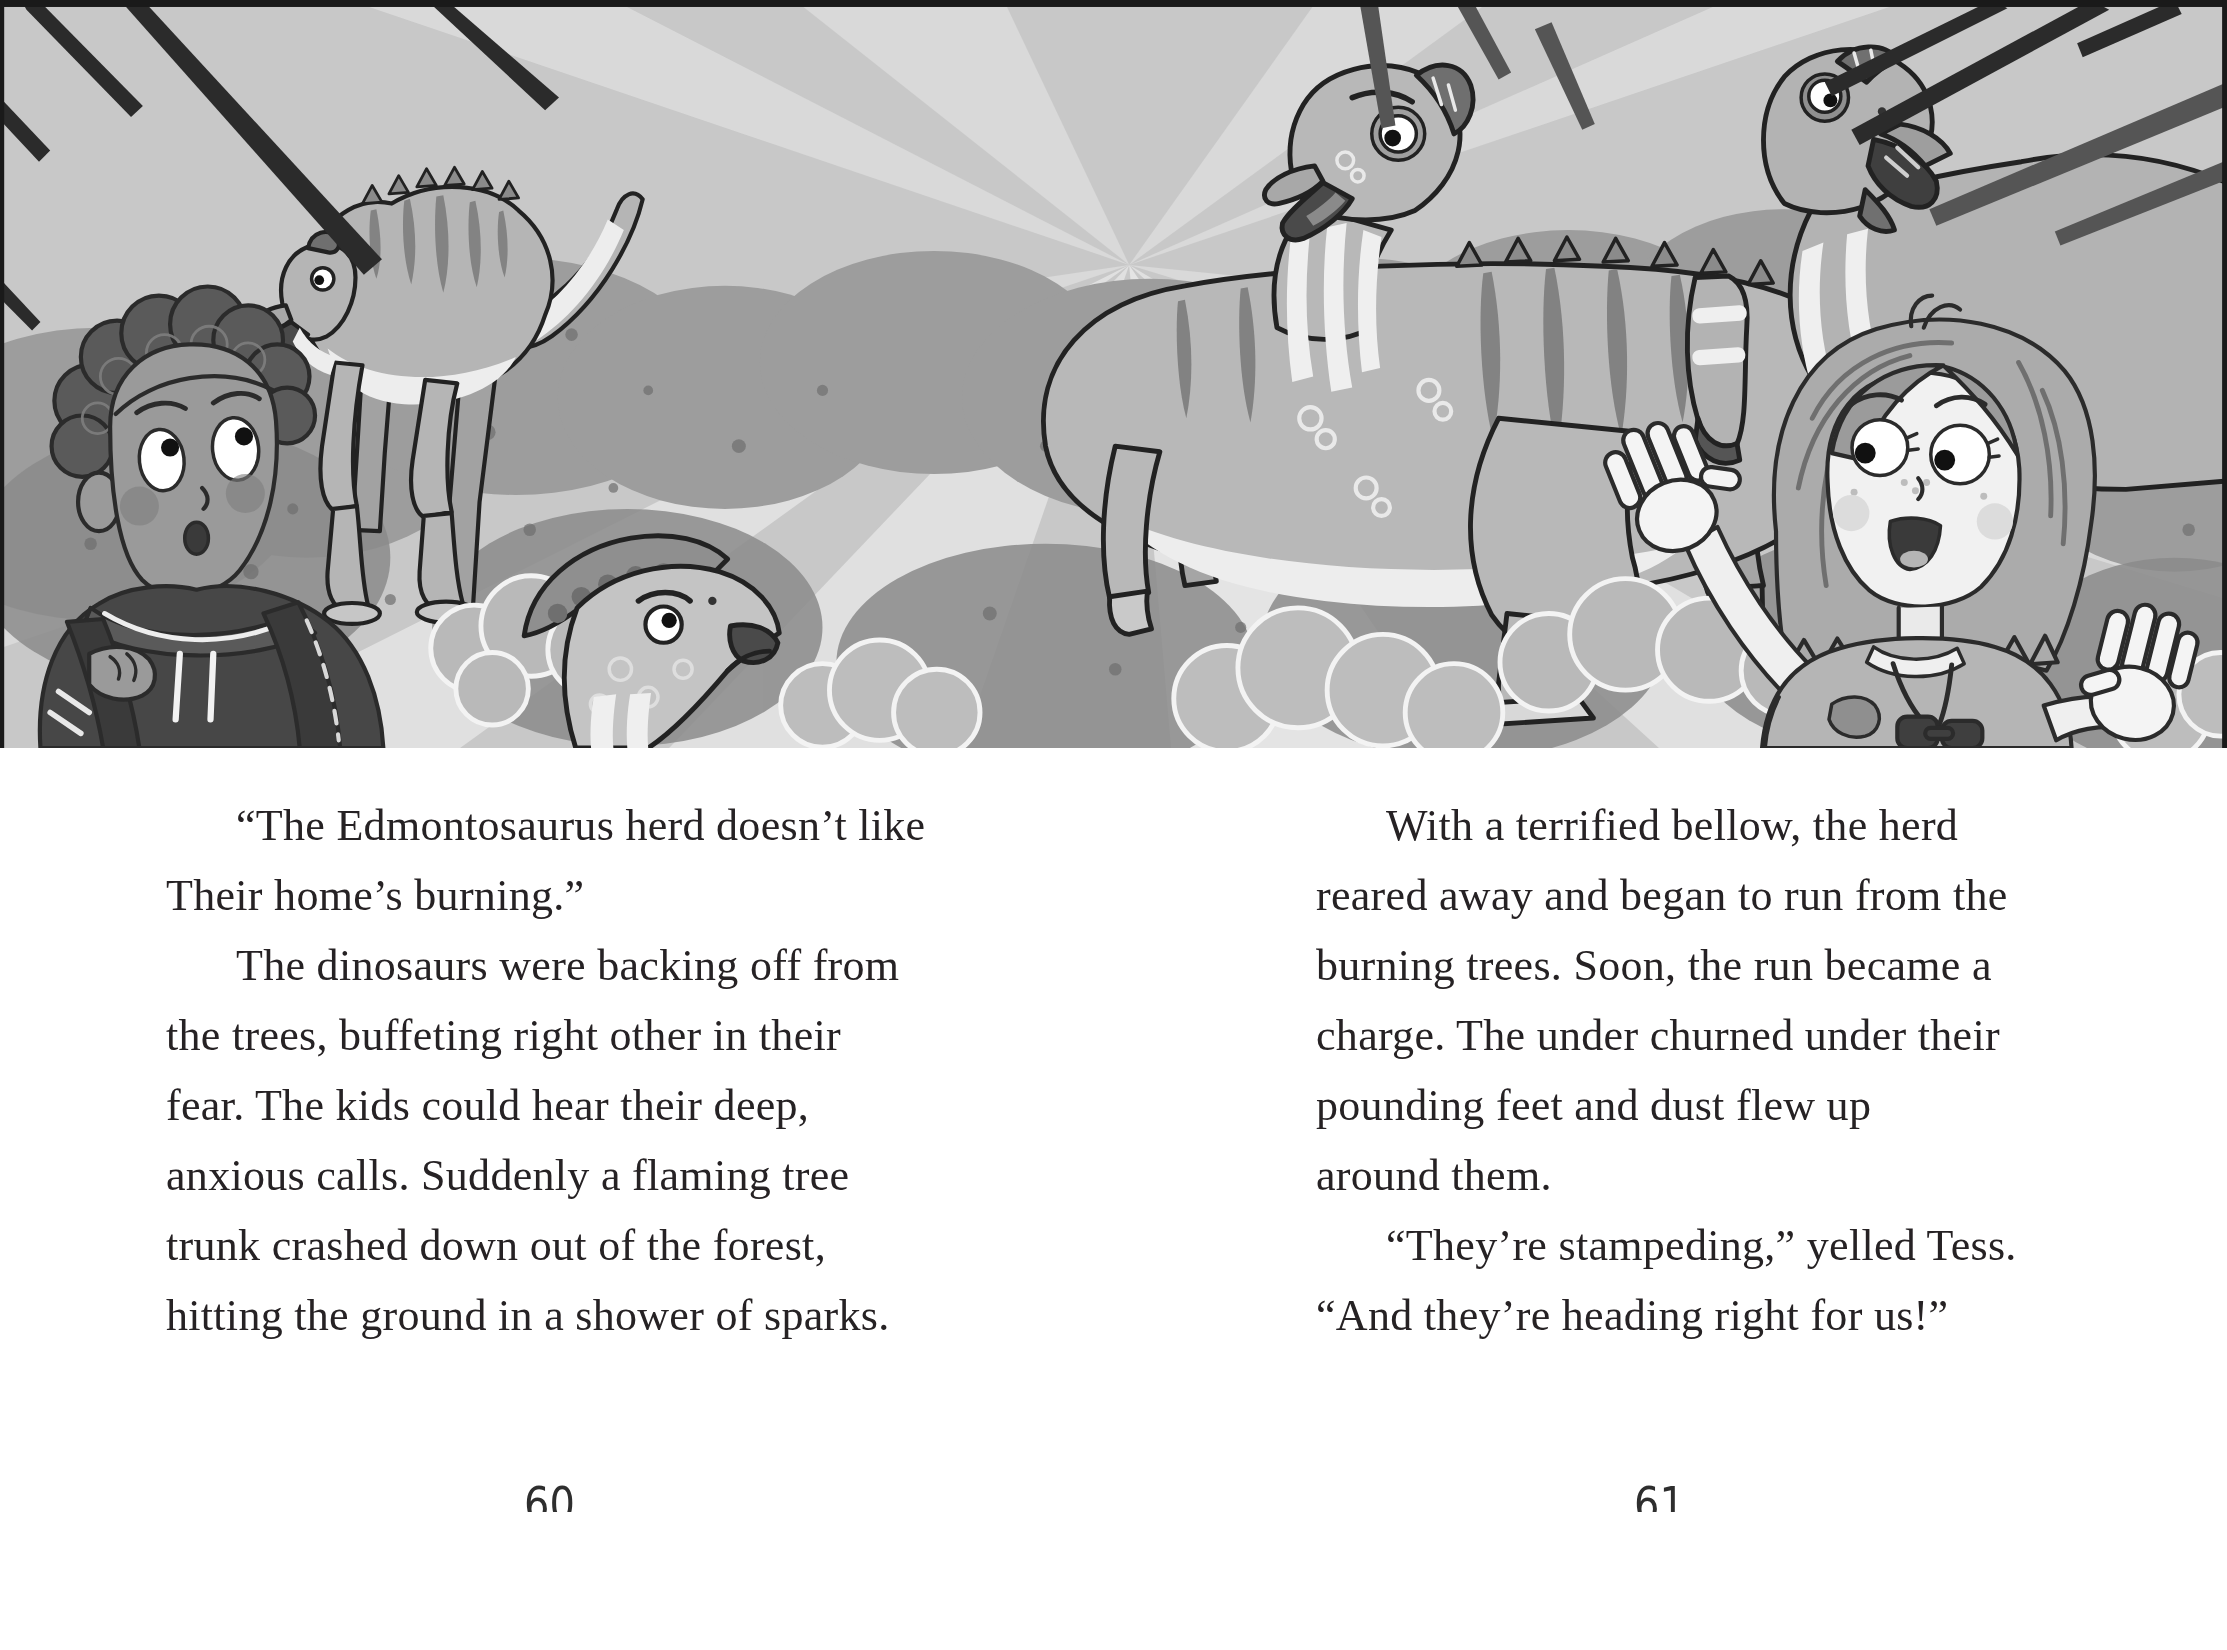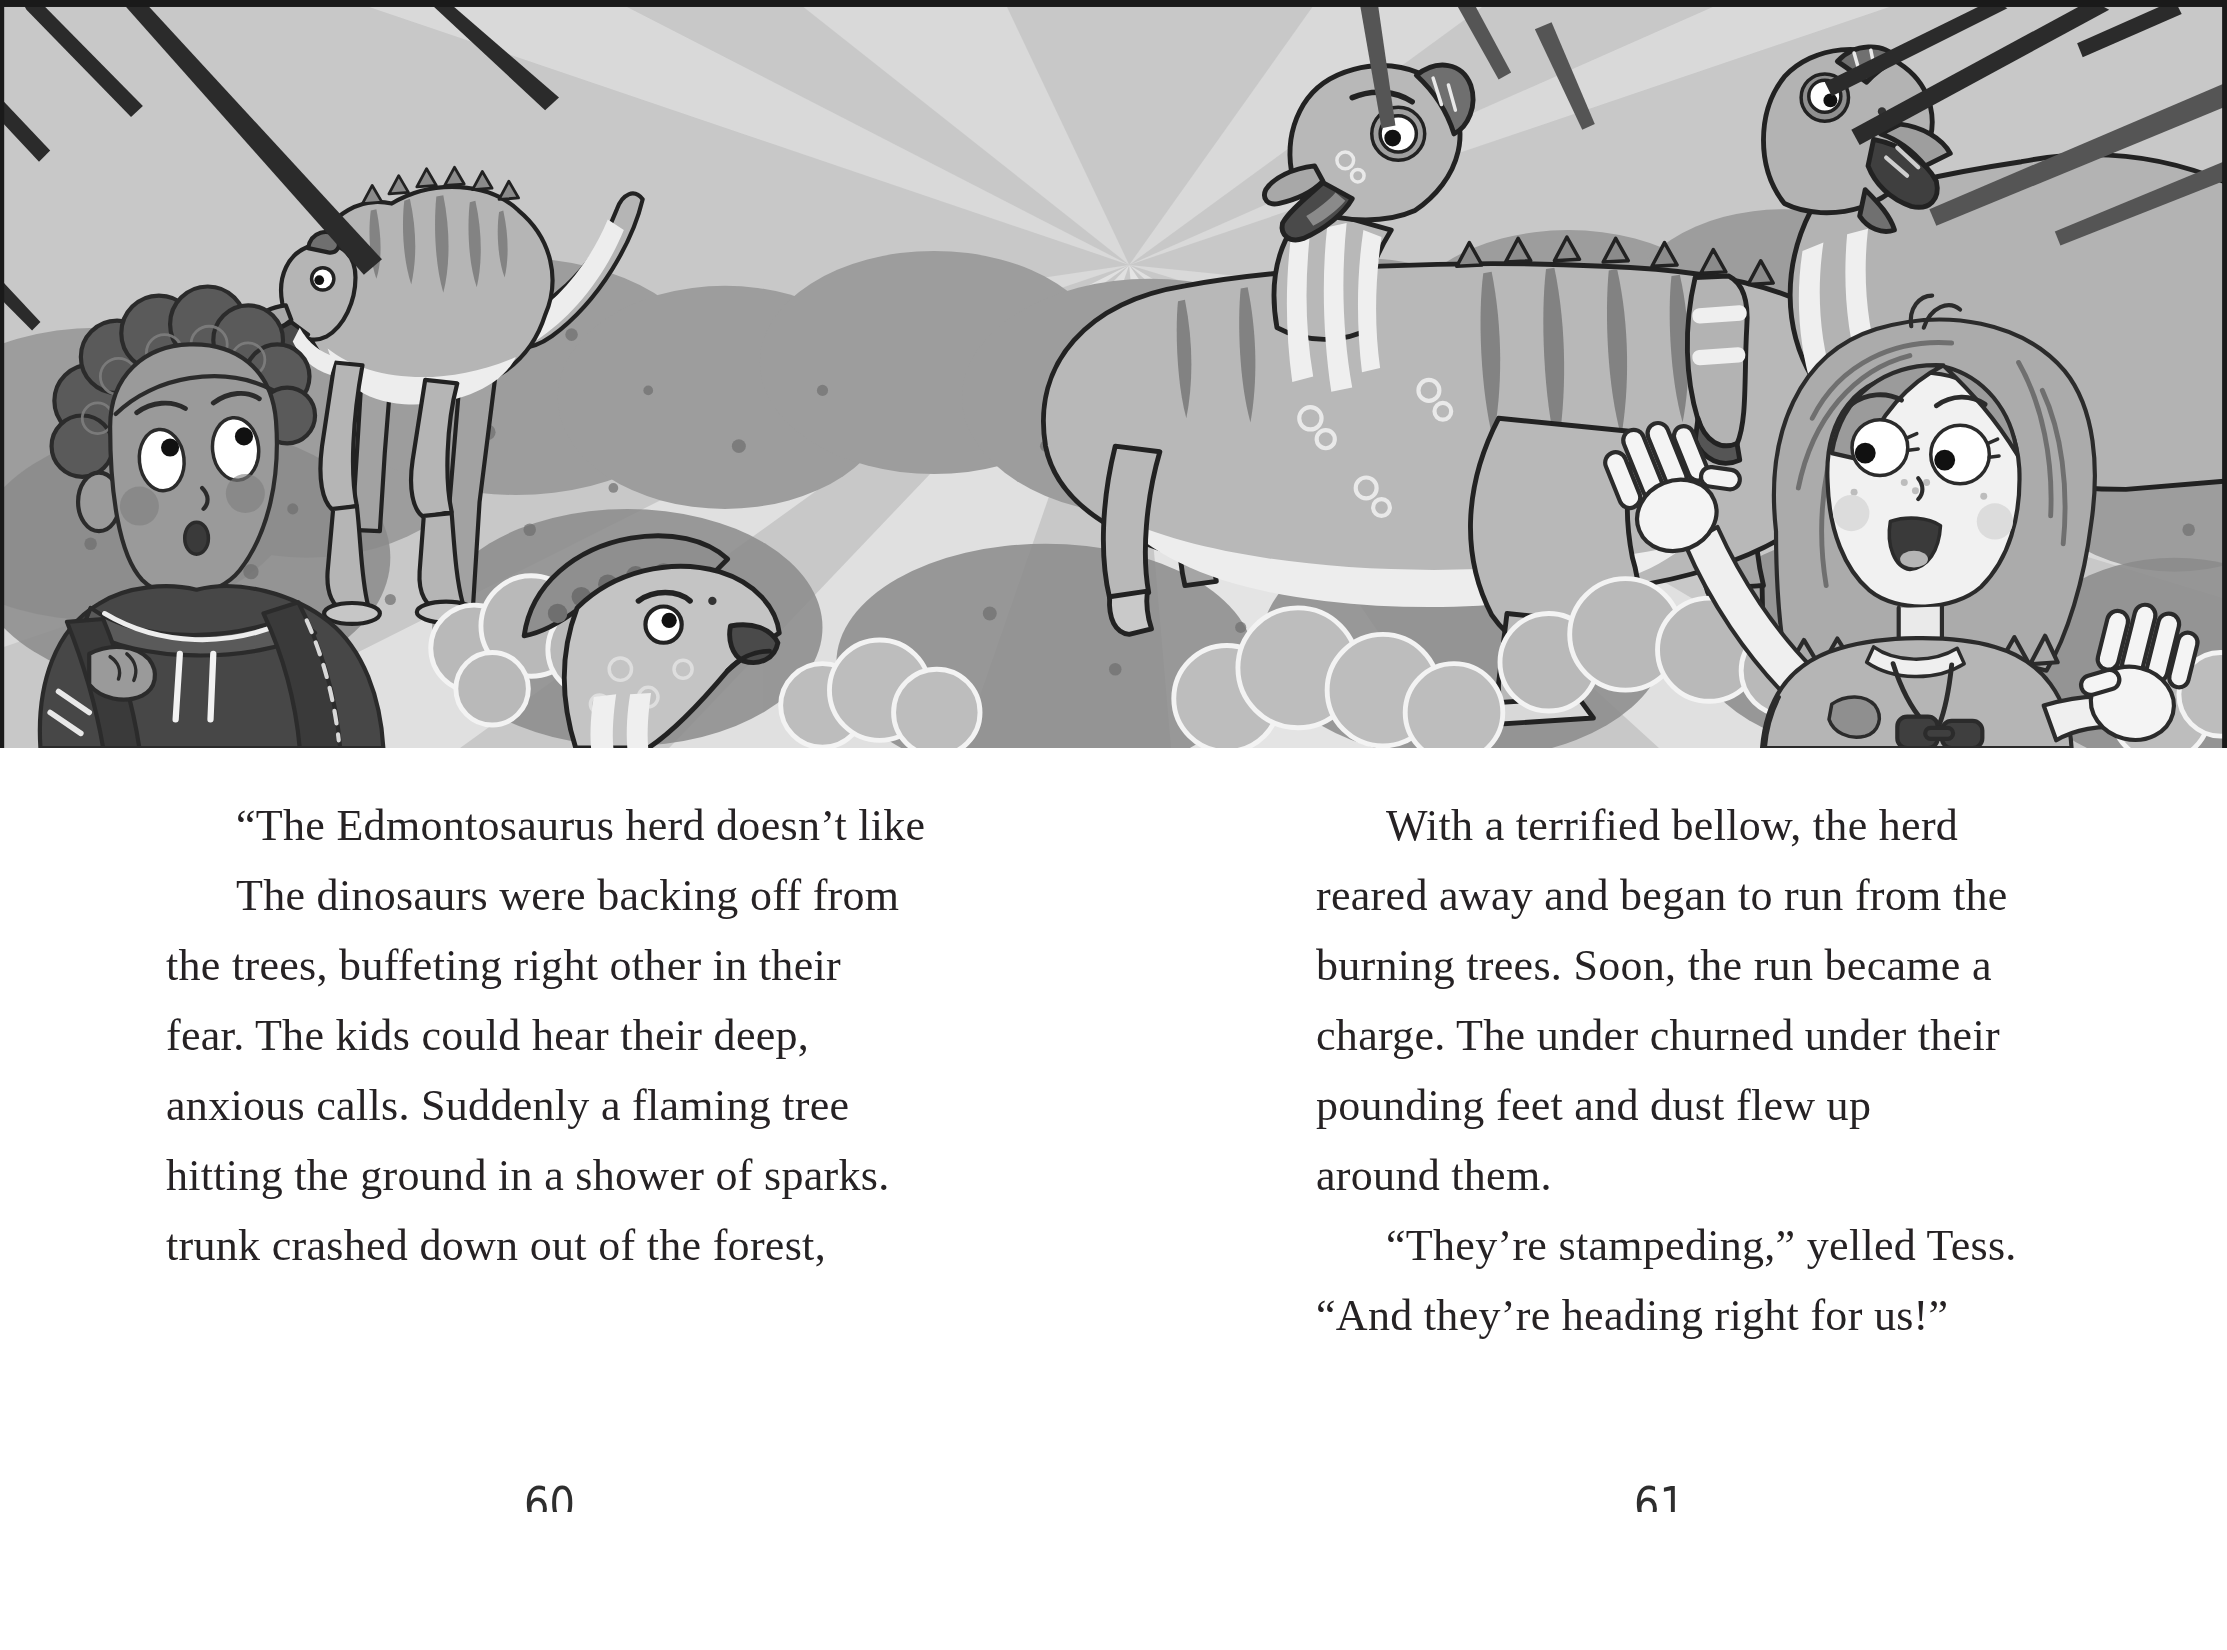--- a/index.html
+++ b/index.html
@@ -526,26 +526,27 @@
     <g fill="#1a1a1a">
       <rect x="0" y="0" width="3195" height="10"></rect>
       <rect x="0" y="0" width="6" height="1073"></rect>
       <rect x="3188" y="0" width="7" height="1073"></rect>
     </g>
   </svg>
   </div>
 
   <div class="col col-left">
     <div class="line indent">“The Edmontosaurus herd doesn’t like</div>
+    <div class="line">Their home’s burning.”</div>
     <div class="line indent">The dinosaurs were backing off from</div>
     <div class="line">the trees, buffeting right other in their</div>
     <div class="line">fear. The kids could hear their deep,</div>
     <div class="line">anxious calls. Suddenly a flaming tree</div>
+    <div class="line">trunk crashed down out of the forest,</div>
     <div class="line">hitting the ground in a shower of sparks.</div>
-    <div class="line">trunk crashed down out of the forest,</div>
   </div>
 
   <div class="col col-right">
     <div class="line indent">With a terrified bellow, the herd</div>
     <div class="line">reared away and began to run from the</div>
     <div class="line">burning trees. Soon, the run became a</div>
     <div class="line">charge. The under churned under their</div>
     <div class="line">pounding feet and dust flew up</div>
     <div class="line">around them.</div>
     <div class="line indent">“They’re stampeding,” yelled Tess.</div>

